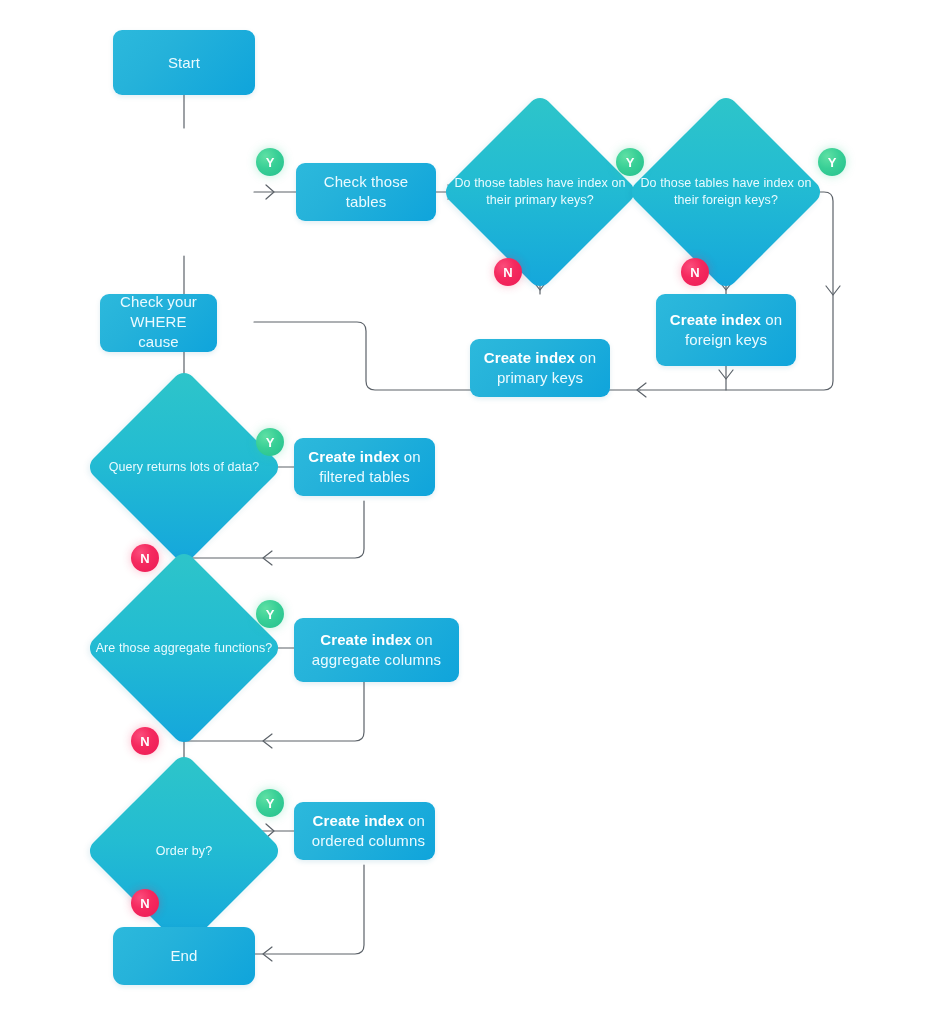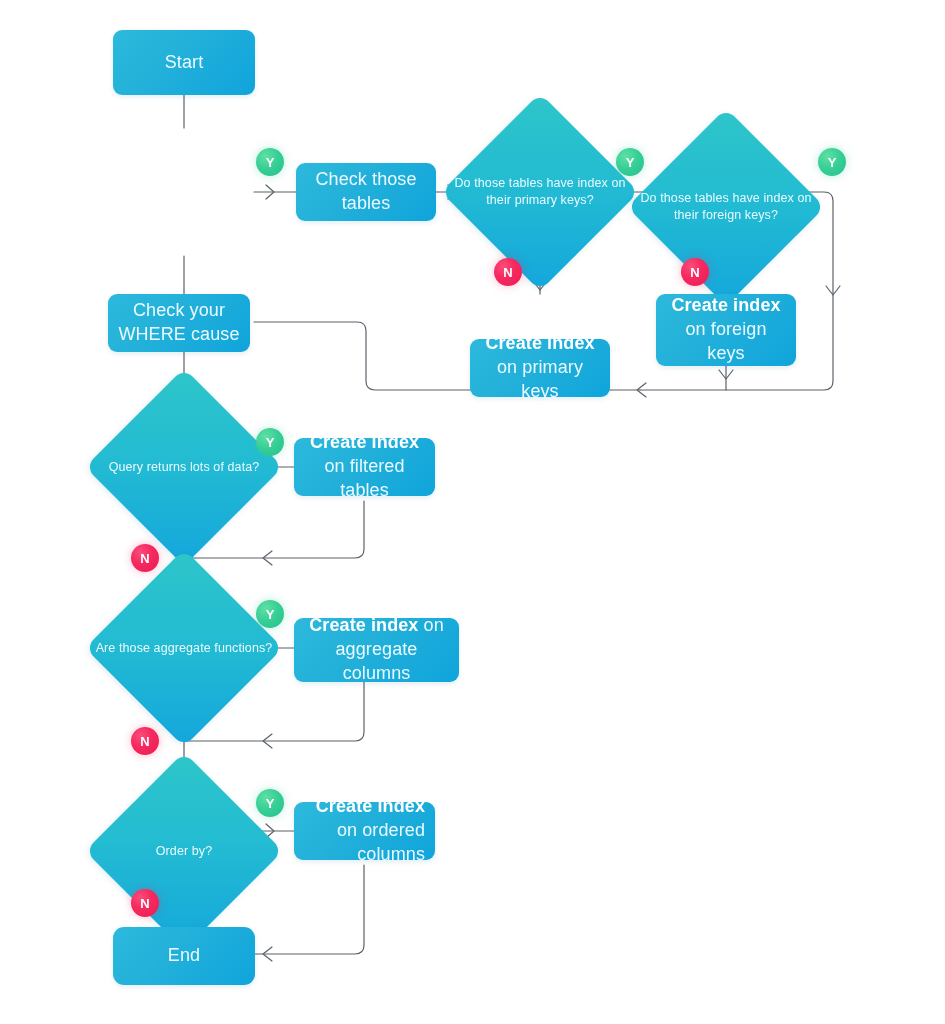--- a/index.html
+++ b/index.html
@@ -38,21 +38,21 @@
     text-align: center;
   }
   
   .rect {
     border-radius: 9px;
     background: linear-gradient(135deg, #2cb9dc 0%, #25b2da 35%, #0fa4db 100%);
     box-shadow: 0 2px 5px rgba(20,120,160,0.13);
   }
   .rect .label {
     color: #eafaff;
-    font-size: 18px;
+    font-size: 15px;
     line-height: 1.33;
     padding: 0 10px;
     letter-spacing: 0.1px;
   }
   .rect .label b {
     color: #ffffff;
     font-weight: bold;
   }
   
   .diamond {
@@ -179,34 +179,34 @@
 
   <div class="node rect" style="left:296px; top:163px; width:140px; height:58px;">
     <span class="label">Check those tables</span>
   </div>
 
   <div class="node diamond" style="left:441px; top:93px; width:198px; height:198px;">
     <div class="dshape"></div>
     <span class="label">Do those tables have index on their primary keys?</span>
   </div>
 
-  <div class="node diamond" style="left:627px; top:108px; width:198px; height:198px;">
+  <div class="node diamond" style="left:627px; top:93px; width:198px; height:198px;">
     <div class="dshape"></div>
     <span class="label">Do those tables have index on their foreign keys?</span>
   </div>
 
   <div class="node rect" style="left:470px; top:294px; width:140px; height:58px;margin-top:45px;">
     <span class="label"><b>Create index</b><span> on primary keys</span></span>
   </div>
 
   <div class="node rect" style="left:656px; top:294px; width:140px; height:72px;">
     <span class="label"><b>Create index</b><span> on foreign keys</span></span>
   </div>
 
-  <div class="node rect" style="left:108px; top:294px; width:142px; height:58px;">
+  <div class="node rect" style="left:100px; top:294px; width:117px; height:58px;align-items:flex-end;">
     <span class="label">Check your WHERE cause</span>
   </div>
 
   <div class="node diamond" style="left:85px; top:368px; width:198px; height:198px;">
     <div class="dshape"></div>
     <span class="label">Query returns lots of data?</span>
   </div>
 
   <div class="node rect" style="left:294px; top:438px; width:141px; height:58px;">
     <span class="label"><b>Create index</b><span> on filtered tables</span></span>

